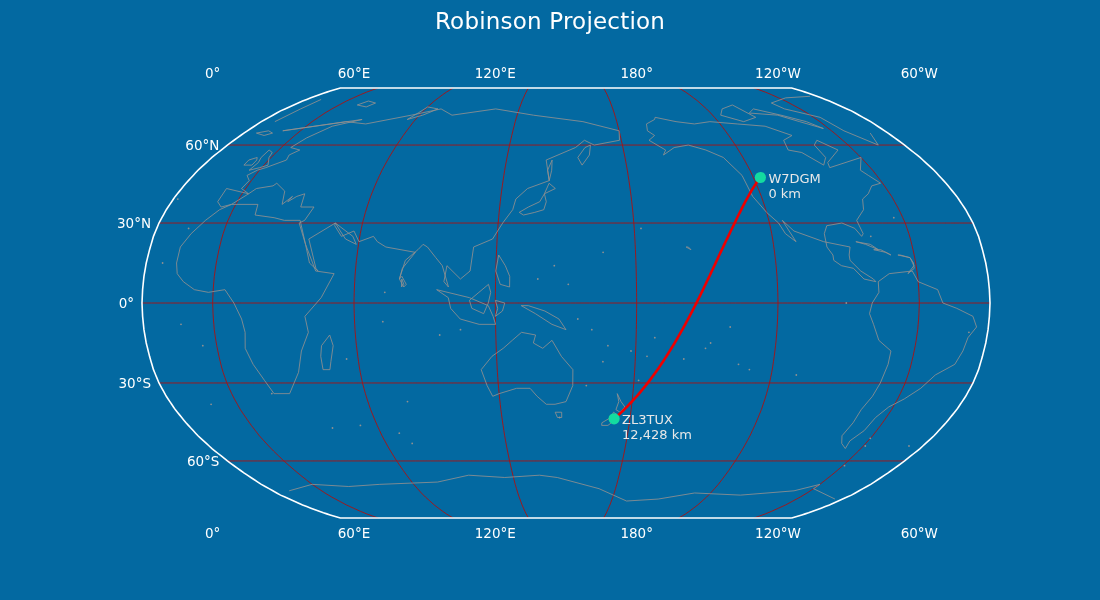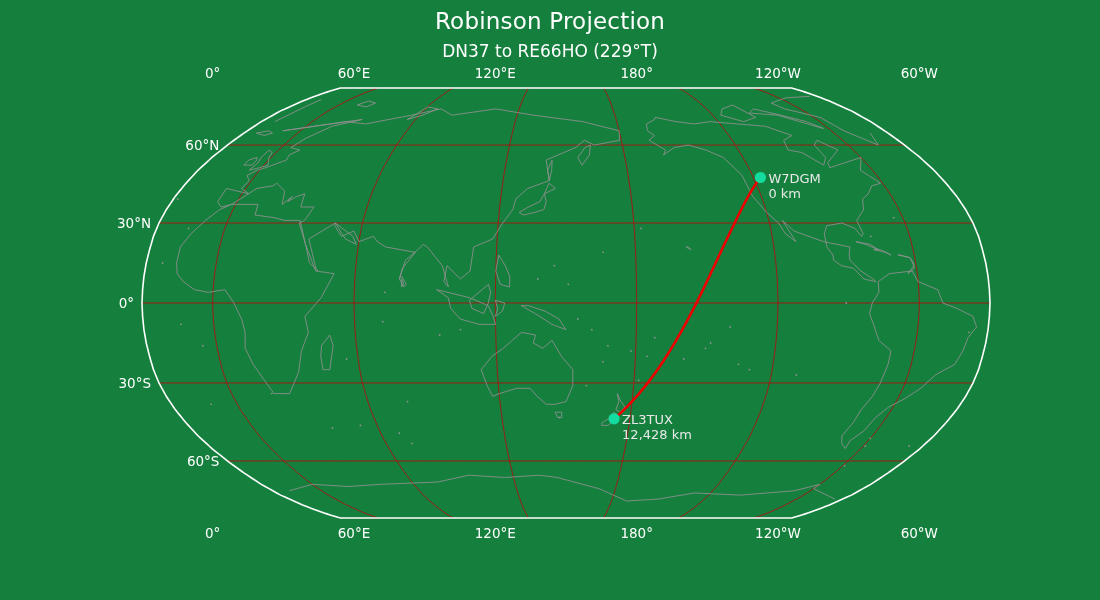--- a/index.html
+++ b/index.html
@@ -10,21 +10,21 @@
   body {
     width: 1100px;
     height: 600px;
     overflow: hidden;
     font-family: "DejaVu Sans", sans-serif;
   }
   #stage {
     position: relative;
     width: 1100px;
     height: 600px;
-    background: #15803d;
+    background: #0369a1;
   }
   #title {
     position: absolute;
     top: 8px;
     left: 0;
     width: 1100px;
     text-align: center;
     color: #ffffff;
     font-size: 23px;
     font-family: "DejaVu Sans", sans-serif;
@@ -55,21 +55,20 @@
     font-size: 13px;
     font-family: "DejaVu Sans", sans-serif;
   }
 </style>
 </head>
 <body>
 
 <div id="stage">
 
   <div id="title">Robinson Projection</div>
-  <div id="subtitle">DN37 to RE66HO (229°T)</div>
 
   <svg id="mapsvg" width="1100" height="600">
     <g id="g-graticule">
         <path d="M227.39 460.94 L231.16 460.94 L234.92 460.94 L238.68 460.94 L242.44 460.94 L246.21 460.94 L249.97 460.94 L253.73 460.94 L257.49 460.94 L261.25 460.94 L265.02 460.94 L268.78 460.94 L272.54 460.94 L276.30 460.94 L280.07 460.94 L283.83 460.94 L287.59 460.94 L291.35 460.94 L295.11 460.94 L298.88 460.94 L302.64 460.94 L306.40 460.94 L310.16 460.94 L313.93 460.94 L317.69 460.94 L321.45 460.94 L325.21 460.94 L328.98 460.94 L332.74 460.94 L336.50 460.94 L340.26 460.94 L344.02 460.94 L347.79 460.94 L351.55 460.94 L355.31 460.94 L359.07 460.94 L362.84 460.94 L366.60 460.94 L370.36 460.94 L374.12 460.94 L377.89 460.94 L381.65 460.94 L385.41 460.94 L389.17 460.94 L392.93 460.94 L396.70 460.94 L400.46 460.94 L404.22 460.94 L407.98 460.94 L411.75 460.94 L415.51 460.94 L419.27 460.94 L423.03 460.94 L426.80 460.94 L430.56 460.94 L434.32 460.94 L438.08 460.94 L441.84 460.94 L445.61 460.94 L449.37 460.94 L453.13 460.94 L456.89 460.94 L460.66 460.94 L464.42 460.94 L468.18 460.94 L471.94 460.94 L475.70 460.94 L479.47 460.94 L483.23 460.94 L486.99 460.94 L490.75 460.94 L494.52 460.94 L498.28 460.94 L502.04 460.94 L505.80 460.94 L509.57 460.94 L513.33 460.94 L517.09 460.94 L520.85 460.94 L524.61 460.94 L528.38 460.94 L532.14 460.94 L535.90 460.94 L539.66 460.94 L543.43 460.94 L547.19 460.94 L550.95 460.94 L554.71 460.94 L558.48 460.94 L562.24 460.94 L566.00 460.94 L569.76 460.94 L573.52 460.94 L577.29 460.94 L581.05 460.94 L584.81 460.94 L588.57 460.94 L592.34 460.94 L596.10 460.94 L599.86 460.94 L603.62 460.94 L607.39 460.94 L611.15 460.94 L614.91 460.94 L618.67 460.94 L622.43 460.94 L626.20 460.94 L629.96 460.94 L633.72 460.94 L637.48 460.94 L641.25 460.94 L645.01 460.94 L648.77 460.94 L652.53 460.94 L656.30 460.94 L660.06 460.94 L663.82 460.94 L667.58 460.94 L671.34 460.94 L675.11 460.94 L678.87 460.94 L682.63 460.94 L686.39 460.94 L690.16 460.94 L693.92 460.94 L697.68 460.94 L701.44 460.94 L705.20 460.94 L708.97 460.94 L712.73 460.94 L716.49 460.94 L720.25 460.94 L724.02 460.94 L727.78 460.94 L731.54 460.94 L735.30 460.94 L739.07 460.94 L742.83 460.94 L746.59 460.94 L750.35 460.94 L754.11 460.94 L757.88 460.94 L761.64 460.94 L765.40 460.94 L769.16 460.94 L772.93 460.94 L776.69 460.94 L780.45 460.94 L784.21 460.94 L787.98 460.94 L791.74 460.94 L795.50 460.94 L799.26 460.94 L803.02 460.94 L806.79 460.94 L810.55 460.94 L814.31 460.94 L818.07 460.94 L821.84 460.94 L825.60 460.94 L829.36 460.94 L833.12 460.94 L836.89 460.94 L840.65 460.94 L844.41 460.94 L848.17 460.94 L851.93 460.94 L855.70 460.94 L859.46 460.94 L863.22 460.94 L866.98 460.94 L870.75 460.94 L874.51 460.94 L878.27 460.94 L882.03 460.94 L885.79 460.94 L889.56 460.94 L893.32 460.94 L897.08 460.94 L900.84 460.94 L904.61 460.94" fill="none" stroke="#aa1111" stroke-width="0.9"></path>
         <path d="M158.96 382.98 L163.48 382.98 L168.01 382.98 L172.53 382.98 L177.05 382.98 L181.57 382.98 L186.10 382.98 L190.62 382.98 L195.14 382.98 L199.66 382.98 L204.19 382.98 L208.71 382.98 L213.23 382.98 L217.75 382.98 L222.28 382.98 L226.80 382.98 L231.32 382.98 L235.85 382.98 L240.37 382.98 L244.89 382.98 L249.41 382.98 L253.94 382.98 L258.46 382.98 L262.98 382.98 L267.50 382.98 L272.03 382.98 L276.55 382.98 L281.07 382.98 L285.59 382.98 L290.12 382.98 L294.64 382.98 L299.16 382.98 L303.69 382.98 L308.21 382.98 L312.73 382.98 L317.25 382.98 L321.78 382.98 L326.30 382.98 L330.82 382.98 L335.34 382.98 L339.87 382.98 L344.39 382.98 L348.91 382.98 L353.43 382.98 L357.96 382.98 L362.48 382.98 L367.00 382.98 L371.53 382.98 L376.05 382.98 L380.57 382.98 L385.09 382.98 L389.62 382.98 L394.14 382.98 L398.66 382.98 L403.18 382.98 L407.71 382.98 L412.23 382.98 L416.75 382.98 L421.27 382.98 L425.80 382.98 L430.32 382.98 L434.84 382.98 L439.37 382.98 L443.89 382.98 L448.41 382.98 L452.93 382.98 L457.46 382.98 L461.98 382.98 L466.50 382.98 L471.02 382.98 L475.55 382.98 L480.07 382.98 L484.59 382.98 L489.11 382.98 L493.64 382.98 L498.16 382.98 L502.68 382.98 L507.21 382.98 L511.73 382.98 L516.25 382.98 L520.77 382.98 L525.30 382.98 L529.82 382.98 L534.34 382.98 L538.86 382.98 L543.39 382.98 L547.91 382.98 L552.43 382.98 L556.95 382.98 L561.48 382.98 L566.00 382.98 L570.52 382.98 L575.05 382.98 L579.57 382.98 L584.09 382.98 L588.61 382.98 L593.14 382.98 L597.66 382.98 L602.18 382.98 L606.70 382.98 L611.23 382.98 L615.75 382.98 L620.27 382.98 L624.79 382.98 L629.32 382.98 L633.84 382.98 L638.36 382.98 L642.89 382.98 L647.41 382.98 L651.93 382.98 L656.45 382.98 L660.98 382.98 L665.50 382.98 L670.02 382.98 L674.54 382.98 L679.07 382.98 L683.59 382.98 L688.11 382.98 L692.63 382.98 L697.16 382.98 L701.68 382.98 L706.20 382.98 L710.73 382.98 L715.25 382.98 L719.77 382.98 L724.29 382.98 L728.82 382.98 L733.34 382.98 L737.86 382.98 L742.38 382.98 L746.91 382.98 L751.43 382.98 L755.95 382.98 L760.47 382.98 L765.00 382.98 L769.52 382.98 L774.04 382.98 L778.57 382.98 L783.09 382.98 L787.61 382.98 L792.13 382.98 L796.66 382.98 L801.18 382.98 L805.70 382.98 L810.22 382.98 L814.75 382.98 L819.27 382.98 L823.79 382.98 L828.31 382.98 L832.84 382.98 L837.36 382.98 L841.88 382.98 L846.41 382.98 L850.93 382.98 L855.45 382.98 L859.97 382.98 L864.50 382.98 L869.02 382.98 L873.54 382.98 L878.06 382.98 L882.59 382.98 L887.11 382.98 L891.63 382.98 L896.15 382.98 L900.68 382.98 L905.20 382.98 L909.72 382.98 L914.25 382.98 L918.77 382.98 L923.29 382.98 L927.81 382.98 L932.34 382.98 L936.86 382.98 L941.38 382.98 L945.90 382.98 L950.43 382.98 L954.95 382.98 L959.47 382.98 L963.99 382.98 L968.52 382.98 L973.04 382.98" fill="none" stroke="#aa1111" stroke-width="0.9"></path>
         <path d="M142.00 303.00 L146.71 303.00 L151.42 303.00 L156.13 303.00 L160.84 303.00 L165.56 303.00 L170.27 303.00 L174.98 303.00 L179.69 303.00 L184.40 303.00 L189.11 303.00 L193.82 303.00 L198.53 303.00 L203.24 303.00 L207.96 303.00 L212.67 303.00 L217.38 303.00 L222.09 303.00 L226.80 303.00 L231.51 303.00 L236.22 303.00 L240.93 303.00 L245.64 303.00 L250.36 303.00 L255.07 303.00 L259.78 303.00 L264.49 303.00 L269.20 303.00 L273.91 303.00 L278.62 303.00 L283.33 303.00 L288.04 303.00 L292.76 303.00 L297.47 303.00 L302.18 303.00 L306.89 303.00 L311.60 303.00 L316.31 303.00 L321.02 303.00 L325.73 303.00 L330.44 303.00 L335.16 303.00 L339.87 303.00 L344.58 303.00 L349.29 303.00 L354.00 303.00 L358.71 303.00 L363.42 303.00 L368.13 303.00 L372.84 303.00 L377.56 303.00 L382.27 303.00 L386.98 303.00 L391.69 303.00 L396.40 303.00 L401.11 303.00 L405.82 303.00 L410.53 303.00 L415.24 303.00 L419.96 303.00 L424.67 303.00 L429.38 303.00 L434.09 303.00 L438.80 303.00 L443.51 303.00 L448.22 303.00 L452.93 303.00 L457.64 303.00 L462.36 303.00 L467.07 303.00 L471.78 303.00 L476.49 303.00 L481.20 303.00 L485.91 303.00 L490.62 303.00 L495.33 303.00 L500.04 303.00 L504.76 303.00 L509.47 303.00 L514.18 303.00 L518.89 303.00 L523.60 303.00 L528.31 303.00 L533.02 303.00 L537.73 303.00 L542.44 303.00 L547.16 303.00 L551.87 303.00 L556.58 303.00 L561.29 303.00 L566.00 303.00 L570.71 303.00 L575.42 303.00 L580.13 303.00 L584.84 303.00 L589.56 303.00 L594.27 303.00 L598.98 303.00 L603.69 303.00 L608.40 303.00 L613.11 303.00 L617.82 303.00 L622.53 303.00 L627.24 303.00 L631.96 303.00 L636.67 303.00 L641.38 303.00 L646.09 303.00 L650.80 303.00 L655.51 303.00 L660.22 303.00 L664.93 303.00 L669.64 303.00 L674.36 303.00 L679.07 303.00 L683.78 303.00 L688.49 303.00 L693.20 303.00 L697.91 303.00 L702.62 303.00 L707.33 303.00 L712.04 303.00 L716.76 303.00 L721.47 303.00 L726.18 303.00 L730.89 303.00 L735.60 303.00 L740.31 303.00 L745.02 303.00 L749.73 303.00 L754.44 303.00 L759.16 303.00 L763.87 303.00 L768.58 303.00 L773.29 303.00 L778.00 303.00 L782.71 303.00 L787.42 303.00 L792.13 303.00 L796.84 303.00 L801.56 303.00 L806.27 303.00 L810.98 303.00 L815.69 303.00 L820.40 303.00 L825.11 303.00 L829.82 303.00 L834.53 303.00 L839.24 303.00 L843.96 303.00 L848.67 303.00 L853.38 303.00 L858.09 303.00 L862.80 303.00 L867.51 303.00 L872.22 303.00 L876.93 303.00 L881.64 303.00 L886.36 303.00 L891.07 303.00 L895.78 303.00 L900.49 303.00 L905.20 303.00 L909.91 303.00 L914.62 303.00 L919.33 303.00 L924.04 303.00 L928.76 303.00 L933.47 303.00 L938.18 303.00 L942.89 303.00 L947.60 303.00 L952.31 303.00 L957.02 303.00 L961.73 303.00 L966.44 303.00 L971.16 303.00 L975.87 303.00 L980.58 303.00 L985.29 303.00 L990.00 303.00" fill="none" stroke="#aa1111" stroke-width="0.9"></path>
         <path d="M158.96 223.02 L163.48 223.02 L168.01 223.02 L172.53 223.02 L177.05 223.02 L181.57 223.02 L186.10 223.02 L190.62 223.02 L195.14 223.02 L199.66 223.02 L204.19 223.02 L208.71 223.02 L213.23 223.02 L217.75 223.02 L222.28 223.02 L226.80 223.02 L231.32 223.02 L235.85 223.02 L240.37 223.02 L244.89 223.02 L249.41 223.02 L253.94 223.02 L258.46 223.02 L262.98 223.02 L267.50 223.02 L272.03 223.02 L276.55 223.02 L281.07 223.02 L285.59 223.02 L290.12 223.02 L294.64 223.02 L299.16 223.02 L303.69 223.02 L308.21 223.02 L312.73 223.02 L317.25 223.02 L321.78 223.02 L326.30 223.02 L330.82 223.02 L335.34 223.02 L339.87 223.02 L344.39 223.02 L348.91 223.02 L353.43 223.02 L357.96 223.02 L362.48 223.02 L367.00 223.02 L371.53 223.02 L376.05 223.02 L380.57 223.02 L385.09 223.02 L389.62 223.02 L394.14 223.02 L398.66 223.02 L403.18 223.02 L407.71 223.02 L412.23 223.02 L416.75 223.02 L421.27 223.02 L425.80 223.02 L430.32 223.02 L434.84 223.02 L439.37 223.02 L443.89 223.02 L448.41 223.02 L452.93 223.02 L457.46 223.02 L461.98 223.02 L466.50 223.02 L471.02 223.02 L475.55 223.02 L480.07 223.02 L484.59 223.02 L489.11 223.02 L493.64 223.02 L498.16 223.02 L502.68 223.02 L507.21 223.02 L511.73 223.02 L516.25 223.02 L520.77 223.02 L525.30 223.02 L529.82 223.02 L534.34 223.02 L538.86 223.02 L543.39 223.02 L547.91 223.02 L552.43 223.02 L556.95 223.02 L561.48 223.02 L566.00 223.02 L570.52 223.02 L575.05 223.02 L579.57 223.02 L584.09 223.02 L588.61 223.02 L593.14 223.02 L597.66 223.02 L602.18 223.02 L606.70 223.02 L611.23 223.02 L615.75 223.02 L620.27 223.02 L624.79 223.02 L629.32 223.02 L633.84 223.02 L638.36 223.02 L642.89 223.02 L647.41 223.02 L651.93 223.02 L656.45 223.02 L660.98 223.02 L665.50 223.02 L670.02 223.02 L674.54 223.02 L679.07 223.02 L683.59 223.02 L688.11 223.02 L692.63 223.02 L697.16 223.02 L701.68 223.02 L706.20 223.02 L710.73 223.02 L715.25 223.02 L719.77 223.02 L724.29 223.02 L728.82 223.02 L733.34 223.02 L737.86 223.02 L742.38 223.02 L746.91 223.02 L751.43 223.02 L755.95 223.02 L760.47 223.02 L765.00 223.02 L769.52 223.02 L774.04 223.02 L778.57 223.02 L783.09 223.02 L787.61 223.02 L792.13 223.02 L796.66 223.02 L801.18 223.02 L805.70 223.02 L810.22 223.02 L814.75 223.02 L819.27 223.02 L823.79 223.02 L828.31 223.02 L832.84 223.02 L837.36 223.02 L841.88 223.02 L846.41 223.02 L850.93 223.02 L855.45 223.02 L859.97 223.02 L864.50 223.02 L869.02 223.02 L873.54 223.02 L878.06 223.02 L882.59 223.02 L887.11 223.02 L891.63 223.02 L896.15 223.02 L900.68 223.02 L905.20 223.02 L909.72 223.02 L914.25 223.02 L918.77 223.02 L923.29 223.02 L927.81 223.02 L932.34 223.02 L936.86 223.02 L941.38 223.02 L945.90 223.02 L950.43 223.02 L954.95 223.02 L959.47 223.02 L963.99 223.02 L968.52 223.02 L973.04 223.02" fill="none" stroke="#aa1111" stroke-width="0.9"></path>
         <path d="M227.39 145.06 L231.16 145.06 L234.92 145.06 L238.68 145.06 L242.44 145.06 L246.21 145.06 L249.97 145.06 L253.73 145.06 L257.49 145.06 L261.25 145.06 L265.02 145.06 L268.78 145.06 L272.54 145.06 L276.30 145.06 L280.07 145.06 L283.83 145.06 L287.59 145.06 L291.35 145.06 L295.11 145.06 L298.88 145.06 L302.64 145.06 L306.40 145.06 L310.16 145.06 L313.93 145.06 L317.69 145.06 L321.45 145.06 L325.21 145.06 L328.98 145.06 L332.74 145.06 L336.50 145.06 L340.26 145.06 L344.02 145.06 L347.79 145.06 L351.55 145.06 L355.31 145.06 L359.07 145.06 L362.84 145.06 L366.60 145.06 L370.36 145.06 L374.12 145.06 L377.89 145.06 L381.65 145.06 L385.41 145.06 L389.17 145.06 L392.93 145.06 L396.70 145.06 L400.46 145.06 L404.22 145.06 L407.98 145.06 L411.75 145.06 L415.51 145.06 L419.27 145.06 L423.03 145.06 L426.80 145.06 L430.56 145.06 L434.32 145.06 L438.08 145.06 L441.84 145.06 L445.61 145.06 L449.37 145.06 L453.13 145.06 L456.89 145.06 L460.66 145.06 L464.42 145.06 L468.18 145.06 L471.94 145.06 L475.70 145.06 L479.47 145.06 L483.23 145.06 L486.99 145.06 L490.75 145.06 L494.52 145.06 L498.28 145.06 L502.04 145.06 L505.80 145.06 L509.57 145.06 L513.33 145.06 L517.09 145.06 L520.85 145.06 L524.61 145.06 L528.38 145.06 L532.14 145.06 L535.90 145.06 L539.66 145.06 L543.43 145.06 L547.19 145.06 L550.95 145.06 L554.71 145.06 L558.48 145.06 L562.24 145.06 L566.00 145.06 L569.76 145.06 L573.52 145.06 L577.29 145.06 L581.05 145.06 L584.81 145.06 L588.57 145.06 L592.34 145.06 L596.10 145.06 L599.86 145.06 L603.62 145.06 L607.39 145.06 L611.15 145.06 L614.91 145.06 L618.67 145.06 L622.43 145.06 L626.20 145.06 L629.96 145.06 L633.72 145.06 L637.48 145.06 L641.25 145.06 L645.01 145.06 L648.77 145.06 L652.53 145.06 L656.30 145.06 L660.06 145.06 L663.82 145.06 L667.58 145.06 L671.34 145.06 L675.11 145.06 L678.87 145.06 L682.63 145.06 L686.39 145.06 L690.16 145.06 L693.92 145.06 L697.68 145.06 L701.44 145.06 L705.20 145.06 L708.97 145.06 L712.73 145.06 L716.49 145.06 L720.25 145.06 L724.02 145.06 L727.78 145.06 L731.54 145.06 L735.30 145.06 L739.07 145.06 L742.83 145.06 L746.59 145.06 L750.35 145.06 L754.11 145.06 L757.88 145.06 L761.64 145.06 L765.40 145.06 L769.16 145.06 L772.93 145.06 L776.69 145.06 L780.45 145.06 L784.21 145.06 L787.98 145.06 L791.74 145.06 L795.50 145.06 L799.26 145.06 L803.02 145.06 L806.79 145.06 L810.55 145.06 L814.31 145.06 L818.07 145.06 L821.84 145.06 L825.60 145.06 L829.36 145.06 L833.12 145.06 L836.89 145.06 L840.65 145.06 L844.41 145.06 L848.17 145.06 L851.93 145.06 L855.70 145.06 L859.46 145.06 L863.22 145.06 L866.98 145.06 L870.75 145.06 L874.51 145.06 L878.27 145.06 L882.03 145.06 L885.79 145.06 L889.56 145.06 L893.32 145.06 L897.08 145.06 L900.84 145.06 L904.61 145.06" fill="none" stroke="#aa1111" stroke-width="0.9"></path>
         <path d="M603.61 518.00 L604.74 515.94 L605.87 513.89 L607.13 511.28 L608.52 508.13 L609.91 504.97 L611.37 501.03 L612.84 497.09 L614.21 492.97 L615.50 488.66 L616.78 484.35 L617.94 479.78 L619.10 475.20 L620.24 470.52 L621.33 465.73 L622.43 460.94 L623.46 455.98 L624.49 451.01 L625.47 445.98 L626.40 440.88 L627.33 435.78 L628.13 430.58 L628.93 425.38 L629.69 420.14 L630.41 414.87 L631.13 409.60 L631.72 404.28 L632.32 398.97 L632.86 393.64 L633.35 388.31 L633.84 382.98 L634.21 377.65 L634.57 372.32 L634.89 366.98 L635.15 361.65 L635.41 356.32 L635.63 350.99 L635.85 345.66 L636.04 340.32 L636.19 334.99 L636.34 329.66 L636.43 324.33 L636.52 319.00 L636.59 313.66 L636.63 308.33 L636.67 303.00 L636.63 297.67 L636.59 292.34 L636.52 287.00 L636.43 281.67 L636.34 276.34 L636.19 271.01 L636.04 265.68 L635.85 260.34 L635.63 255.01 L635.41 249.68 L635.15 244.35 L634.89 239.02 L634.57 233.68 L634.21 228.35 L633.84 223.02 L633.35 217.69 L632.86 212.36 L632.32 207.03 L631.72 201.72 L631.13 196.40 L630.41 191.13 L629.69 185.86 L628.93 180.62 L628.13 175.42 L627.33 170.22 L626.40 165.12 L625.47 160.02 L624.49 154.99 L623.46 150.02 L622.43 145.06 L621.33 140.27 L620.24 135.48 L619.10 130.80 L617.94 126.22 L616.78 121.65 L615.50 117.34 L614.21 113.03 L612.84 108.91 L611.37 104.97 L609.91 101.03 L608.52 97.87 L607.13 94.72 L605.87 92.11 L604.74 90.06 L603.61 88.00" fill="none" stroke="#aa1111" stroke-width="0.9"></path>
         <path d="M678.83 518.00 L682.22 515.94 L685.61 513.89 L689.39 511.28 L693.55 508.13 L697.72 504.97 L702.12 501.03 L706.52 497.09 L710.64 492.97 L714.49 488.66 L718.34 484.35 L721.83 479.78 L725.31 475.20 L728.71 470.52 L732.00 465.73 L735.30 460.94 L738.39 455.98 L741.48 451.01 L744.41 445.98 L747.20 440.88 L749.99 435.78 L752.39 430.58 L754.79 425.38 L757.07 420.14 L759.23 414.87 L761.38 409.60 L763.17 404.28 L764.96 398.97 L766.59 393.64 L768.05 388.31 L769.52 382.98 L770.62 377.65 L771.72 372.32 L772.67 366.98 L773.45 361.65 L774.23 356.32 L774.89 350.99 L775.55 345.66 L776.11 340.32 L776.57 334.99 L777.02 329.66 L777.30 324.33 L777.57 319.00 L777.76 313.66 L777.88 308.33 L778.00 303.00 L777.88 297.67 L777.76 292.34 L777.57 287.00 L777.30 281.67 L777.02 276.34 L776.57 271.01 L776.11 265.68 L775.55 260.34 L774.89 255.01 L774.23 249.68 L773.45 244.35 L772.67 239.02 L771.72 233.68 L770.62 228.35 L769.52 223.02 L768.05 217.69 L766.59 212.36 L764.96 207.03 L763.17 201.72 L761.38 196.40 L759.23 191.13 L757.07 185.86 L754.79 180.62 L752.39 175.42 L749.99 170.22 L747.20 165.12 L744.41 160.02 L741.48 154.99 L738.39 150.02 L735.30 145.06 L732.00 140.27 L728.71 135.48 L725.31 130.80 L721.83 126.22 L718.34 121.65 L714.49 117.34 L710.64 113.03 L706.52 108.91 L702.12 104.97 L697.72 101.03 L693.55 97.87 L689.39 94.72 L685.61 92.11 L682.22 90.06 L678.83 88.00" fill="none" stroke="#aa1111" stroke-width="0.9"></path>

